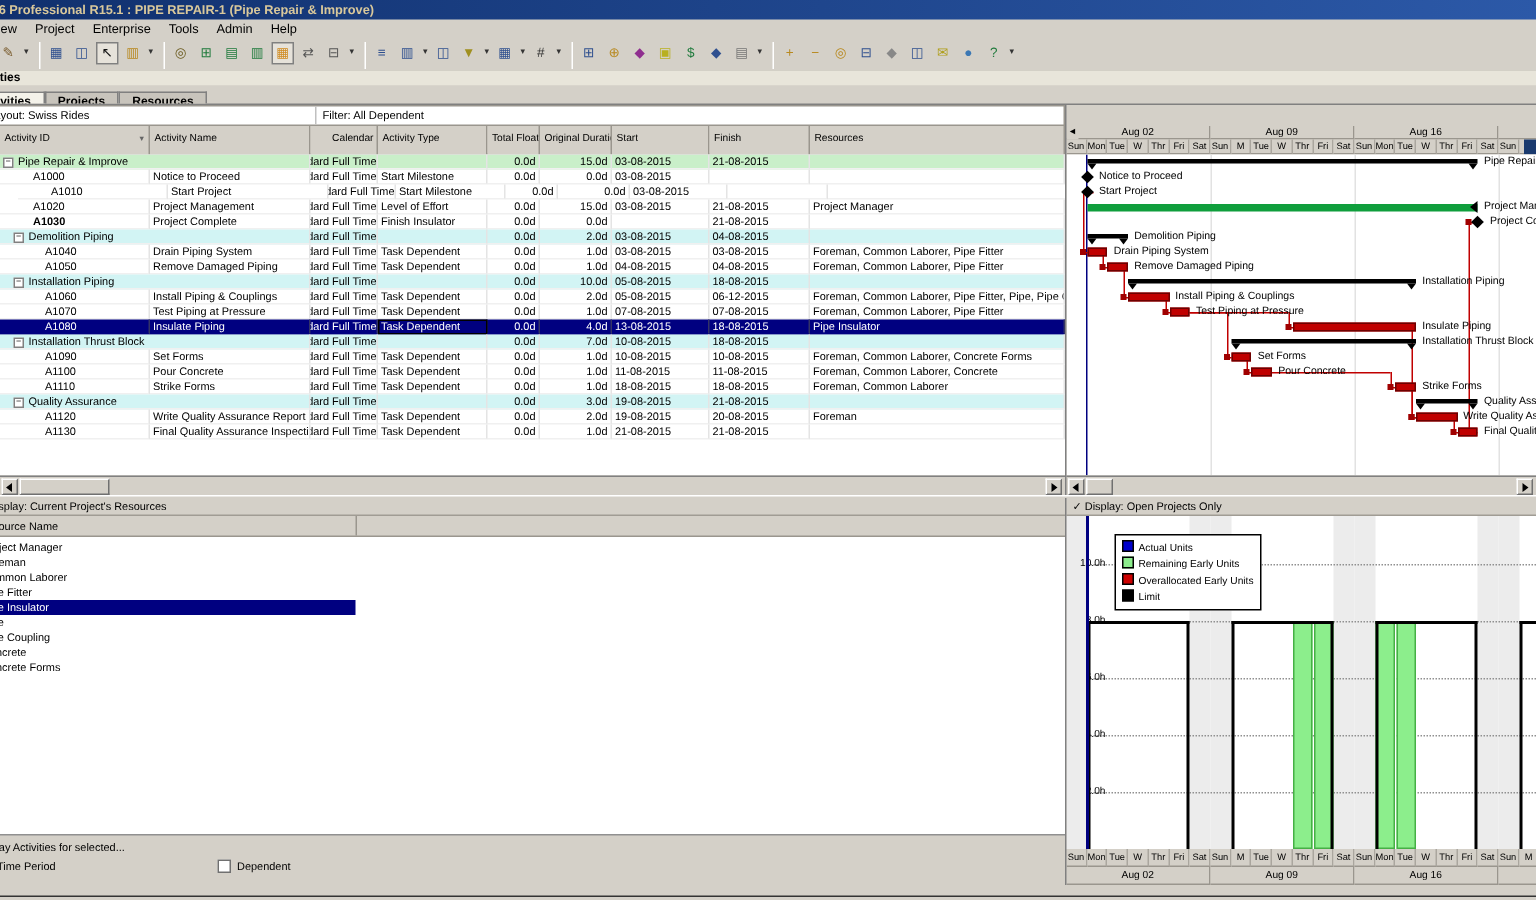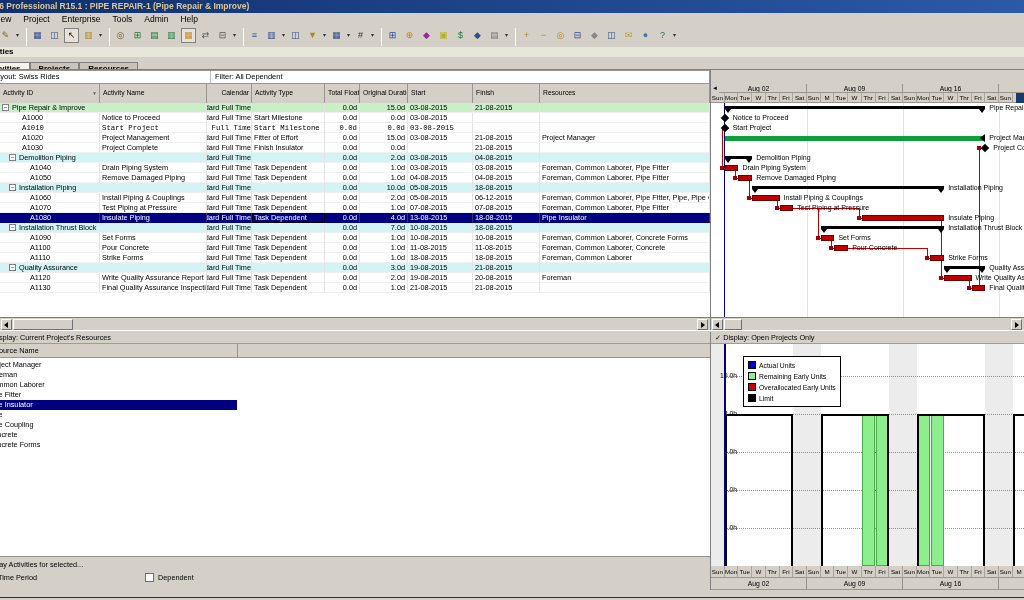--- a/index.html
+++ b/index.html
@@ -124,48 +124,48 @@
       <div class="cell" style="position: absolute; left: 207px; width: 45px;">
         <span style="float: right; white-space: nowrap;">Standard Full Time</span>
       </div>
       <div class="cell" style="position: absolute; left: 252px; width: 73px; padding-left: 2px;">Start Milestone</div>
       <div class="cell" style="position: absolute; left: 325px; width: 35px; text-align: right; padding-right: 2px;">0.0d</div>
       <div class="cell" style="position: absolute; left: 360px; width: 48px; text-align: right; padding-right: 2px;">0.0d</div>
       <div class="cell" style="position: absolute; left: 408px; width: 65px; padding-left: 2px;">03-08-2015</div>
       <div class="cell" style="position: absolute; left: 473px; width: 67px; padding-left: 2px;"></div>
       <div class="cell" style="position: absolute; left: 540px; width: 170px; padding-left: 2px;"></div>
     </div>
-    <div class="trow" style="position: absolute; top: 20px; left: 0px; width: 796px; height: 10px; font-family: Liberation Mono, monospace;">
+    <div class="trow" style="position: absolute; top: 20px; left: 12px; width: 796px; height: 10px;">
       <div class="cell" style="position: absolute; left: 0px; width: 100px; padding-left: 2px;"><span style="padding-left: 20px;">A1010</span></div>
       <div class="cell" style="position: absolute; left: 100px; width: 107px; padding-left: 2px;">Start Project</div>
       <div class="cell" style="position: absolute; left: 207px; width: 45px;">
         <span style="float: right; white-space: nowrap;">Standard Full Time</span>
       </div>
       <div class="cell" style="position: absolute; left: 252px; width: 73px; padding-left: 2px;">Start Milestone</div>
       <div class="cell" style="position: absolute; left: 325px; width: 35px; text-align: right; padding-right: 2px;">0.0d</div>
       <div class="cell" style="position: absolute; left: 360px; width: 48px; text-align: right; padding-right: 2px;">0.0d</div>
       <div class="cell" style="position: absolute; left: 408px; width: 65px; padding-left: 2px;">03-08-2015</div>
       <div class="cell" style="position: absolute; left: 473px; width: 67px; padding-left: 2px;"></div>
       <div class="cell" style="position: absolute; left: 540px; width: 170px; padding-left: 2px;"></div>
     </div>
     <div class="trow" style="position: absolute; top: 30px; left: 0px; width: 710px; height: 10px;">
       <div class="cell" style="position: absolute; left: 0px; width: 100px; padding-left: 2px;"><span style="padding-left: 20px;">A1020</span></div>
       <div class="cell" style="position: absolute; left: 100px; width: 107px; padding-left: 2px;">Project Management</div>
       <div class="cell" style="position: absolute; left: 207px; width: 45px;">
         <span style="float: right; white-space: nowrap;">Standard Full Time</span>
       </div>
-      <div class="cell" style="position: absolute; left: 252px; width: 73px; padding-left: 2px;">Fitter of Effort</div>
+      <div class="cell" style="position: absolute; left: 252px; width: 73px; padding-left: 2px;">Level of Effort</div>
       <div class="cell" style="position: absolute; left: 325px; width: 35px; text-align: right; padding-right: 2px;">0.0d</div>
       <div class="cell" style="position: absolute; left: 360px; width: 48px; text-align: right; padding-right: 2px;">15.0d</div>
       <div class="cell" style="position: absolute; left: 408px; width: 65px; padding-left: 2px;">03-08-2015</div>
       <div class="cell" style="position: absolute; left: 473px; width: 67px; padding-left: 2px;">21-08-2015</div>
       <div class="cell" style="position: absolute; left: 540px; width: 170px; padding-left: 2px;">Project Manager</div>
     </div>
     <div class="trow" style="position: absolute; top: 40px; left: 0px; width: 710px; height: 10px;">
-      <div class="cell" style="position: absolute; left: 0px; width: 100px; padding-left: 2px;"><span style="padding-left: 20px;">A1030</span></div>
+      <div class="cell" style="position: absolute; left: 0px; width: 100px; padding-left: 2px; font-weight: bold;"><span style="padding-left: 20px;">A1030</span></div>
       <div class="cell" style="position: absolute; left: 100px; width: 107px; padding-left: 2px;">Project Complete</div>
       <div class="cell" style="position: absolute; left: 207px; width: 45px;">
         <span style="float: right; white-space: nowrap;">Standard Full Time</span>
       </div>
       <div class="cell" style="position: absolute; left: 252px; width: 73px; padding-left: 2px;">Finish Insulator</div>
       <div class="cell" style="position: absolute; left: 325px; width: 35px; text-align: right; padding-right: 2px;">0.0d</div>
       <div class="cell" style="position: absolute; left: 360px; width: 48px; text-align: right; padding-right: 2px;">0.0d</div>
       <div class="cell" style="position: absolute; left: 408px; width: 65px; padding-left: 2px;"></div>
       <div class="cell" style="position: absolute; left: 473px; width: 67px; padding-left: 2px;">21-08-2015</div>
       <div class="cell" style="position: absolute; left: 540px; width: 170px; padding-left: 2px;"></div>

